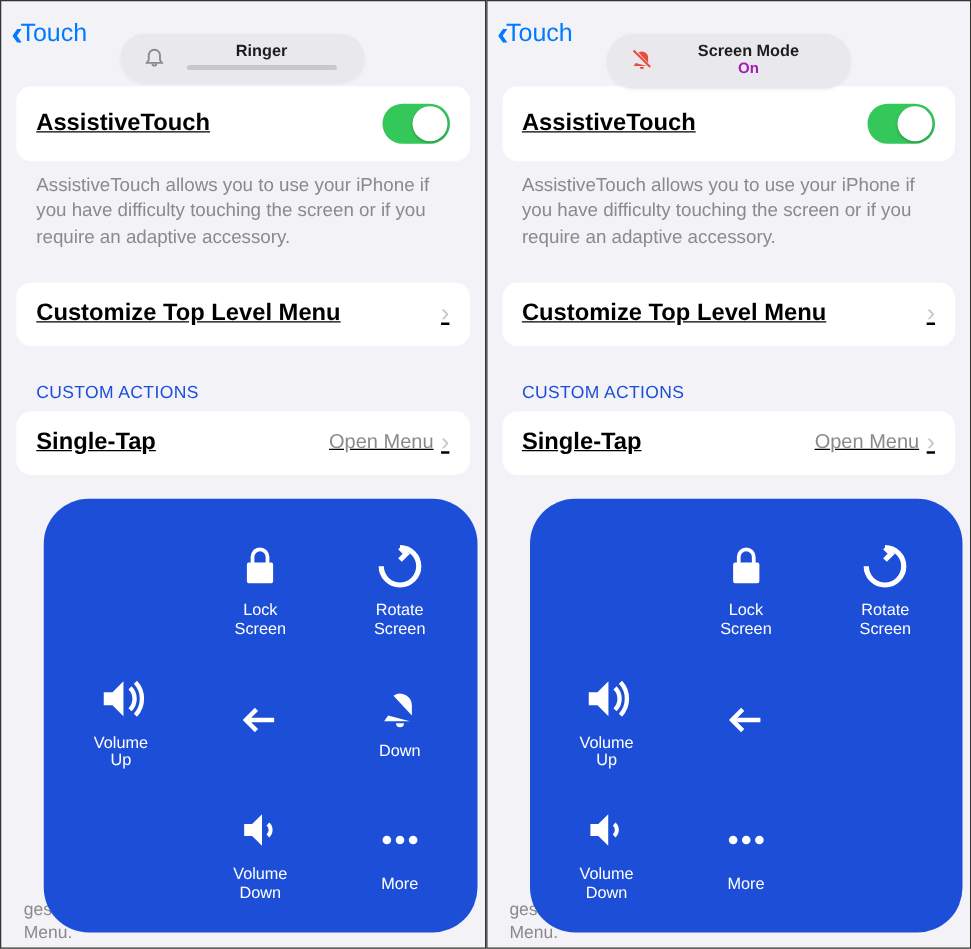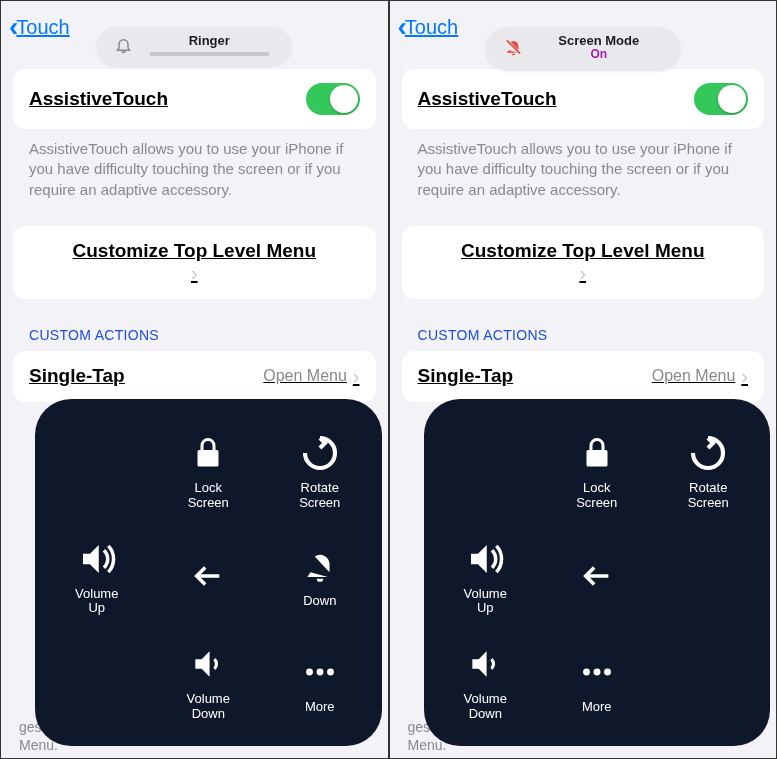--- a/index.html
+++ b/index.html
@@ -29,21 +29,20 @@
 .back-chevron {
   color: #007aff;
   font-size: 28px;
   font-weight: 600;
   margin-right: -2px;
 }
 .back-label {
   color: #007aff;
   font-size: 20px;
   font-weight: 400;
-  text-decoration: underline;
 }
 .pill {
   position: absolute;
   top: 26px;
   left: 50%;
   transform: translateX(-50%);
   background: #e9e9ed;
   border-radius: 24px;
   padding: 6px 18px 10px;
   display: flex;
@@ -94,40 +93,40 @@
   background: #fff;
   border-radius: 50%;
   box-shadow: 0 1px 2px rgba(0,0,0,.3);
 }
 .footer-text {
   font-size: 15px;
   color: #8a8a8e;
   padding: 10px 16px 16px;
   line-height: 1.35;
 }
-.card-link { margin-top: 10px; flex-direction: column; }
+.card-link { margin-top: 10px; }
 .chev-right { color: #c7c7cc; font-size: 20px; }
 .section-header {
   font-size: 14px;
   font-weight: 500;
   color: #1d4ed8;
   letter-spacing: .3px;
   padding: 28px 16px 8px;
 }
 .card-row { margin-top: 0; }
 .link-val { color: #8a8a8e; font-size: 16px; margin-right: 6px; text-align: center; }
 .row-right { display: flex; align-items: center; }
 
 .at-panel {
   position: absolute;
   left: 34px;
   right: 6px;
   top: 398px;
   bottom: 12px;
-  background: #0f172a;
+  background: #1d4ed8;
   border-radius: 36px;
   padding: 22px 8px 14px;
   display: grid;
   grid-template-columns: 1fr 1fr 1fr;
   grid-template-rows: 1fr 1fr 1fr;
   column-gap: 4px;
   row-gap: 6px;
   z-index: 20;
   color: #fff;
 }

